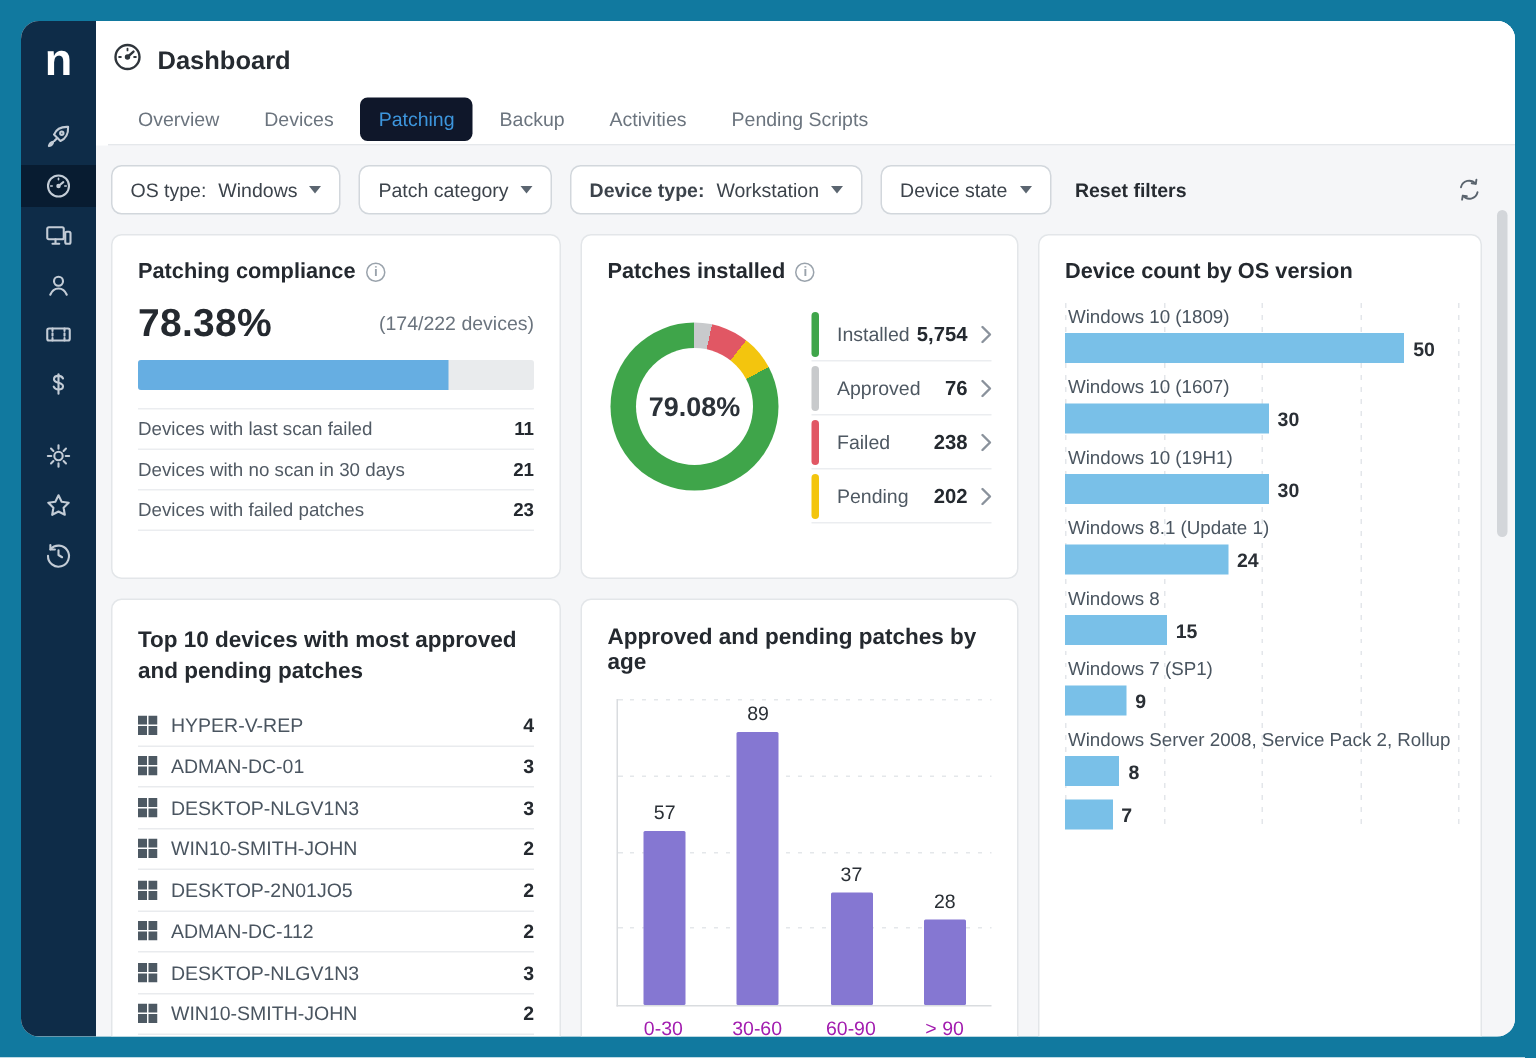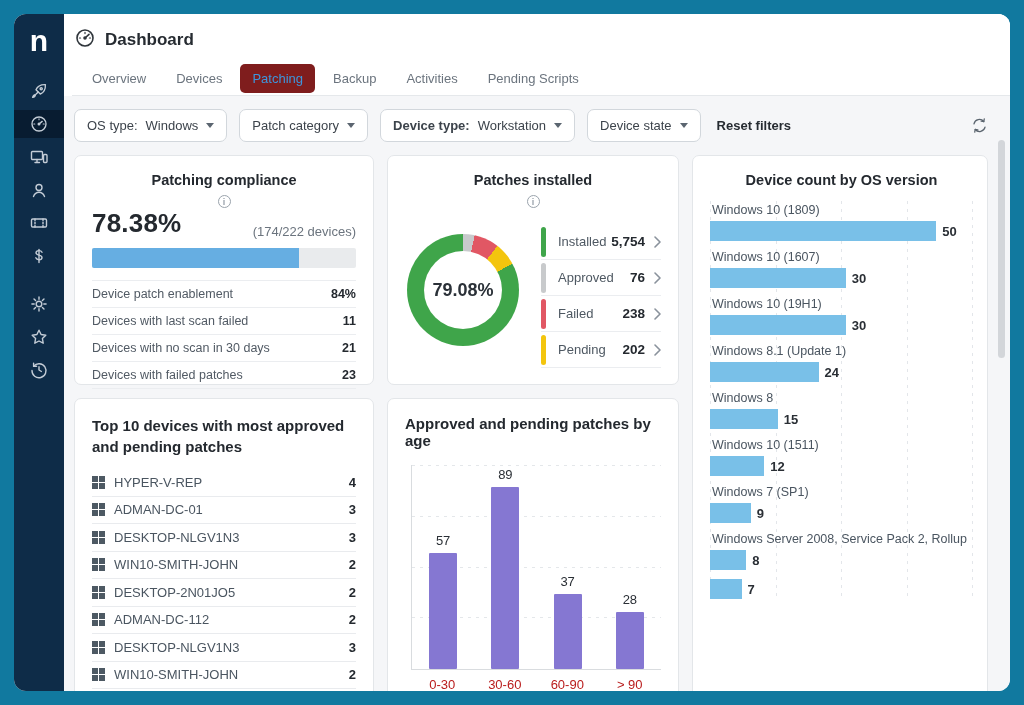--- a/index.html
+++ b/index.html
@@ -16,42 +16,42 @@
   .side-item:nth-child(7) { margin-top:20px; }
   .side-ico svg { display:block; }
 
   
   .main { flex:1; min-width:0; display:flex; flex-direction:column; background:#f5f6f8; position:relative; }
   .header { background:#fff; padding:13px 0 0 8px; flex:none; }
   .title-row { display:flex; align-items:center; gap:9px; padding-left:2px; }
   .page-title { font-size:17px; font-weight:bold; color:#262b31; }
   .tabs { display:flex; align-items:center; gap:6px; margin-top:10px; padding:0 0 0 8px; border-bottom:1px solid #e5e8eb; }
   .tab { font-size:13px; color:#6b747e; padding:8px 12px 9px 12px; border-radius:5px 5px 0 0; cursor:pointer; white-space:nowrap; }
-  .tab.active { color:#3d96dd; background:#7f1d1d; border-radius:5px; margin-bottom:1px; padding:7px 12px; }
+  .tab.active { color:#3d96dd; background:#0f172a; border-radius:5px; margin-bottom:1px; padding:7px 12px; }
 
   .body { flex:1; overflow:hidden; padding:13px 22px 0 10px; }
 
   
   .filterbar { display:flex; align-items:center; gap:12px; margin-bottom:13px; }
   .chip { display:flex; align-items:center; gap:8px; background:#fff; border:1px solid #d2d7dc; border-radius:7px;
           height:33px; padding:0 12px; font-size:13px; color:#3c434b; cursor:pointer; white-space:nowrap; }
   .chip .lbl.bold { font-weight:bold; }
   .caret { width:0; height:0; border-left:4px solid transparent; border-right:4px solid transparent; border-top:5px solid #5b6570; }
   .reset { font-size:13px; font-weight:bold; color:#262b31; cursor:pointer; margin-left:4px; }
   .refresh { margin-left:auto; cursor:pointer; display:flex; align-items:center; }
 
   
   .grid { display:grid; grid-template-columns:300px 292px minmax(0,1fr); grid-template-rows:230px 380px; gap:13px; }
   .card { background:#fff; border:1px solid #e3e6e9; border-radius:7px; padding:16px 17px; }
-  .card-title { font-size:14.5px; font-weight:bold; color:#24292f; display:flex; align-items:center; gap:7px;flex-direction:column; }
+  .card-title { font-size:14.5px; font-weight:bold; color:#24292f; display:flex; align-items:center; gap:7px; }
   .info { width:13px; height:13px; border:1px solid #9aa3ac; border-radius:50%; color:#9aa3ac; font-size:9px;
           display:inline-flex; align-items:center; justify-content:center; font-style:normal; cursor:pointer; flex:none; }
 
   
-  .big-row { display:flex; align-items:flex-end; justify-content:space-between; }
+  .big-row { display:flex; align-items:center; justify-content:space-between; margin-top:11px; }
   .big-pct { font-size:26px; font-weight:bold; color:#24292f; letter-spacing:0.2px; }
   .devices-note { font-size:13px; color:#6b747e; }
   .progress { height:20px; background:#e9ebed; border-radius:2px; margin-top:9px; overflow:hidden; }
   .progress-fill { height:100%; background:#66aee2; }
   .stats { margin-top:12px; border-top:1px solid #ebedf0; }
   .stat-row { display:flex; align-items:center; justify-content:space-between; height:27px; border-bottom:1px solid #ebedf0; }
   .stat-label { font-size:12.5px; color:#515a64; }
   .stat-value { font-size:12.5px; font-weight:bold; color:#24292f; }
 
   
@@ -104,21 +104,21 @@
       repeating-linear-gradient(to right, #e4e7ea 0 3px, transparent 3px 8px),
       repeating-linear-gradient(to right, #e4e7ea 0 3px, transparent 3px 8px);
     background-size:100% 1px,100% 1px,100% 1px,100% 1px;
     background-position:0 0,0 25%,0 50%,0 75%;
     background-repeat:no-repeat; }
   .bars { position:absolute; inset:0; display:flex; align-items:flex-end; }
   .bar-slot { flex:1; display:flex; flex-direction:column; align-items:center; justify-content:flex-end; height:100%; }
   .bar-val { font-size:13px; color:#2a2f35; margin-bottom:5px; }
   .vbar { width:28px; background:#8577d2; border-radius:1px; }
   .xticks { display:flex; margin-top:7px; }
-  .xtick { flex:1; text-align:center; font-size:13px; color:#b91c1c; }
+  .xtick { flex:1; text-align:center; font-size:13px; color:#a21caf; }
 
   .scroll-thumb { position:absolute; right:5px; top:126px; width:7px; height:218px; background:#d3d6da; border-radius:4px; cursor:pointer; }
 </style>
 </head>
 <body>
 
 <div class="frame">
   <div class="window">
 
     <div class="sidebar">
@@ -268,24 +268,20 @@
             </div>
             <div class="big-row">
               <span class="big-pct">78.38%</span>
               <span class="devices-note">(174/222 devices)</span>
             </div>
             <div class="progress">
               <div class="progress-fill" id="compliance-fill" style="width: 78.38%;"></div>
             </div>
             <div class="stats" id="compliance-stats">
                 <div class="stat-row">
-                  <span class="stat-label">Device patch enablement</span>
-                  <span class="stat-value">84%</span>
-                </div>
-                <div class="stat-row">
                   <span class="stat-label">Devices with last scan failed</span>
                   <span class="stat-value">11</span>
                 </div>
                 <div class="stat-row">
                   <span class="stat-label">Devices with no scan in 30 days</span>
                   <span class="stat-value">21</span>
                 </div>
                 <div class="stat-row">
                   <span class="stat-label">Devices with failed patches</span>
                   <span class="stat-value">23</span>
@@ -381,27 +377,20 @@
     <div class="os-bar-row">
                     <div class="os-bar" style="width:41.3%"></div>
     <span class="os-value">24</span>
                   </div>
                 </div>
                 <div class="os-item">
                   <div class="os-label">Windows 8</div>
     <div class="os-bar-row">
                     <div class="os-bar" style="width:25.8%"></div>
     <span class="os-value">15</span>
-                  </div>
-                </div>
-                <div class="os-item">
-                  <div class="os-label">Windows 10 (1511)</div>
-    <div class="os-bar-row">
-                    <div class="os-bar" style="width:20.6%"></div>
-    <span class="os-value">12</span>
                   </div>
                 </div>
                 <div class="os-item">
                   <div class="os-label">Windows 7 (SP1)</div>
     <div class="os-bar-row">
                     <div class="os-bar" style="width:15.5%"></div>
     <span class="os-value">9</span>
                   </div>
                 </div>
                 <div class="os-item">

